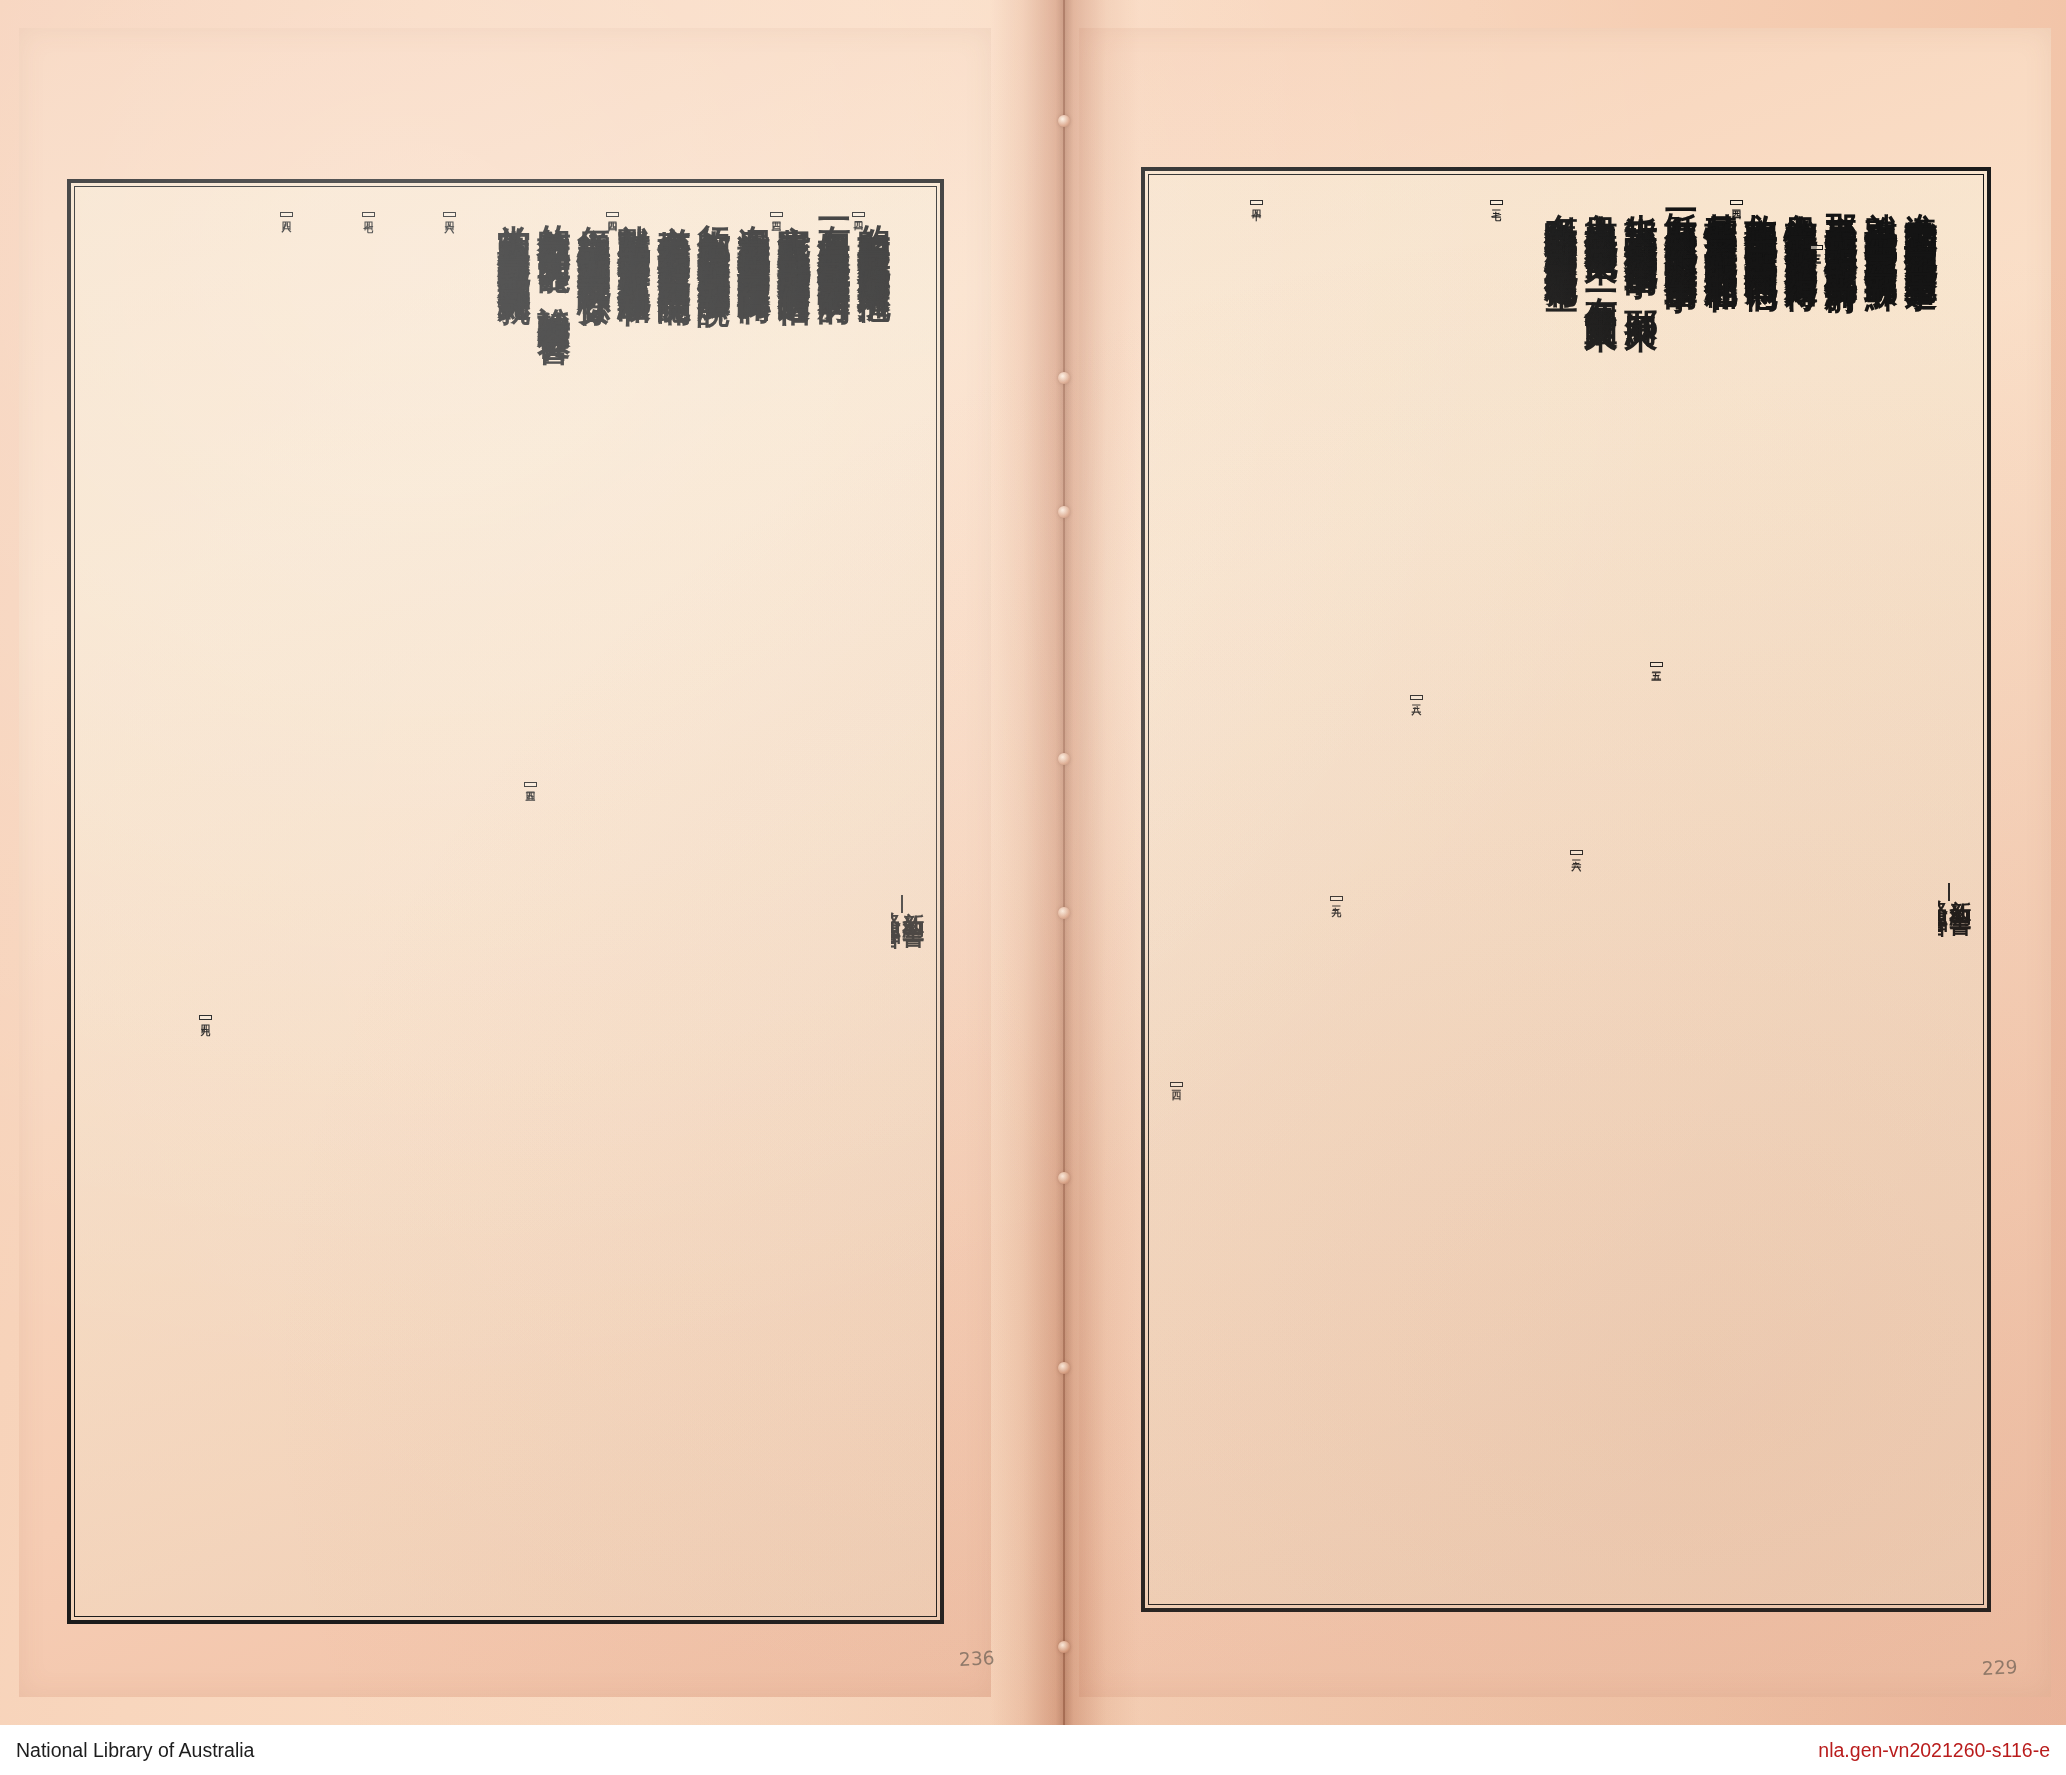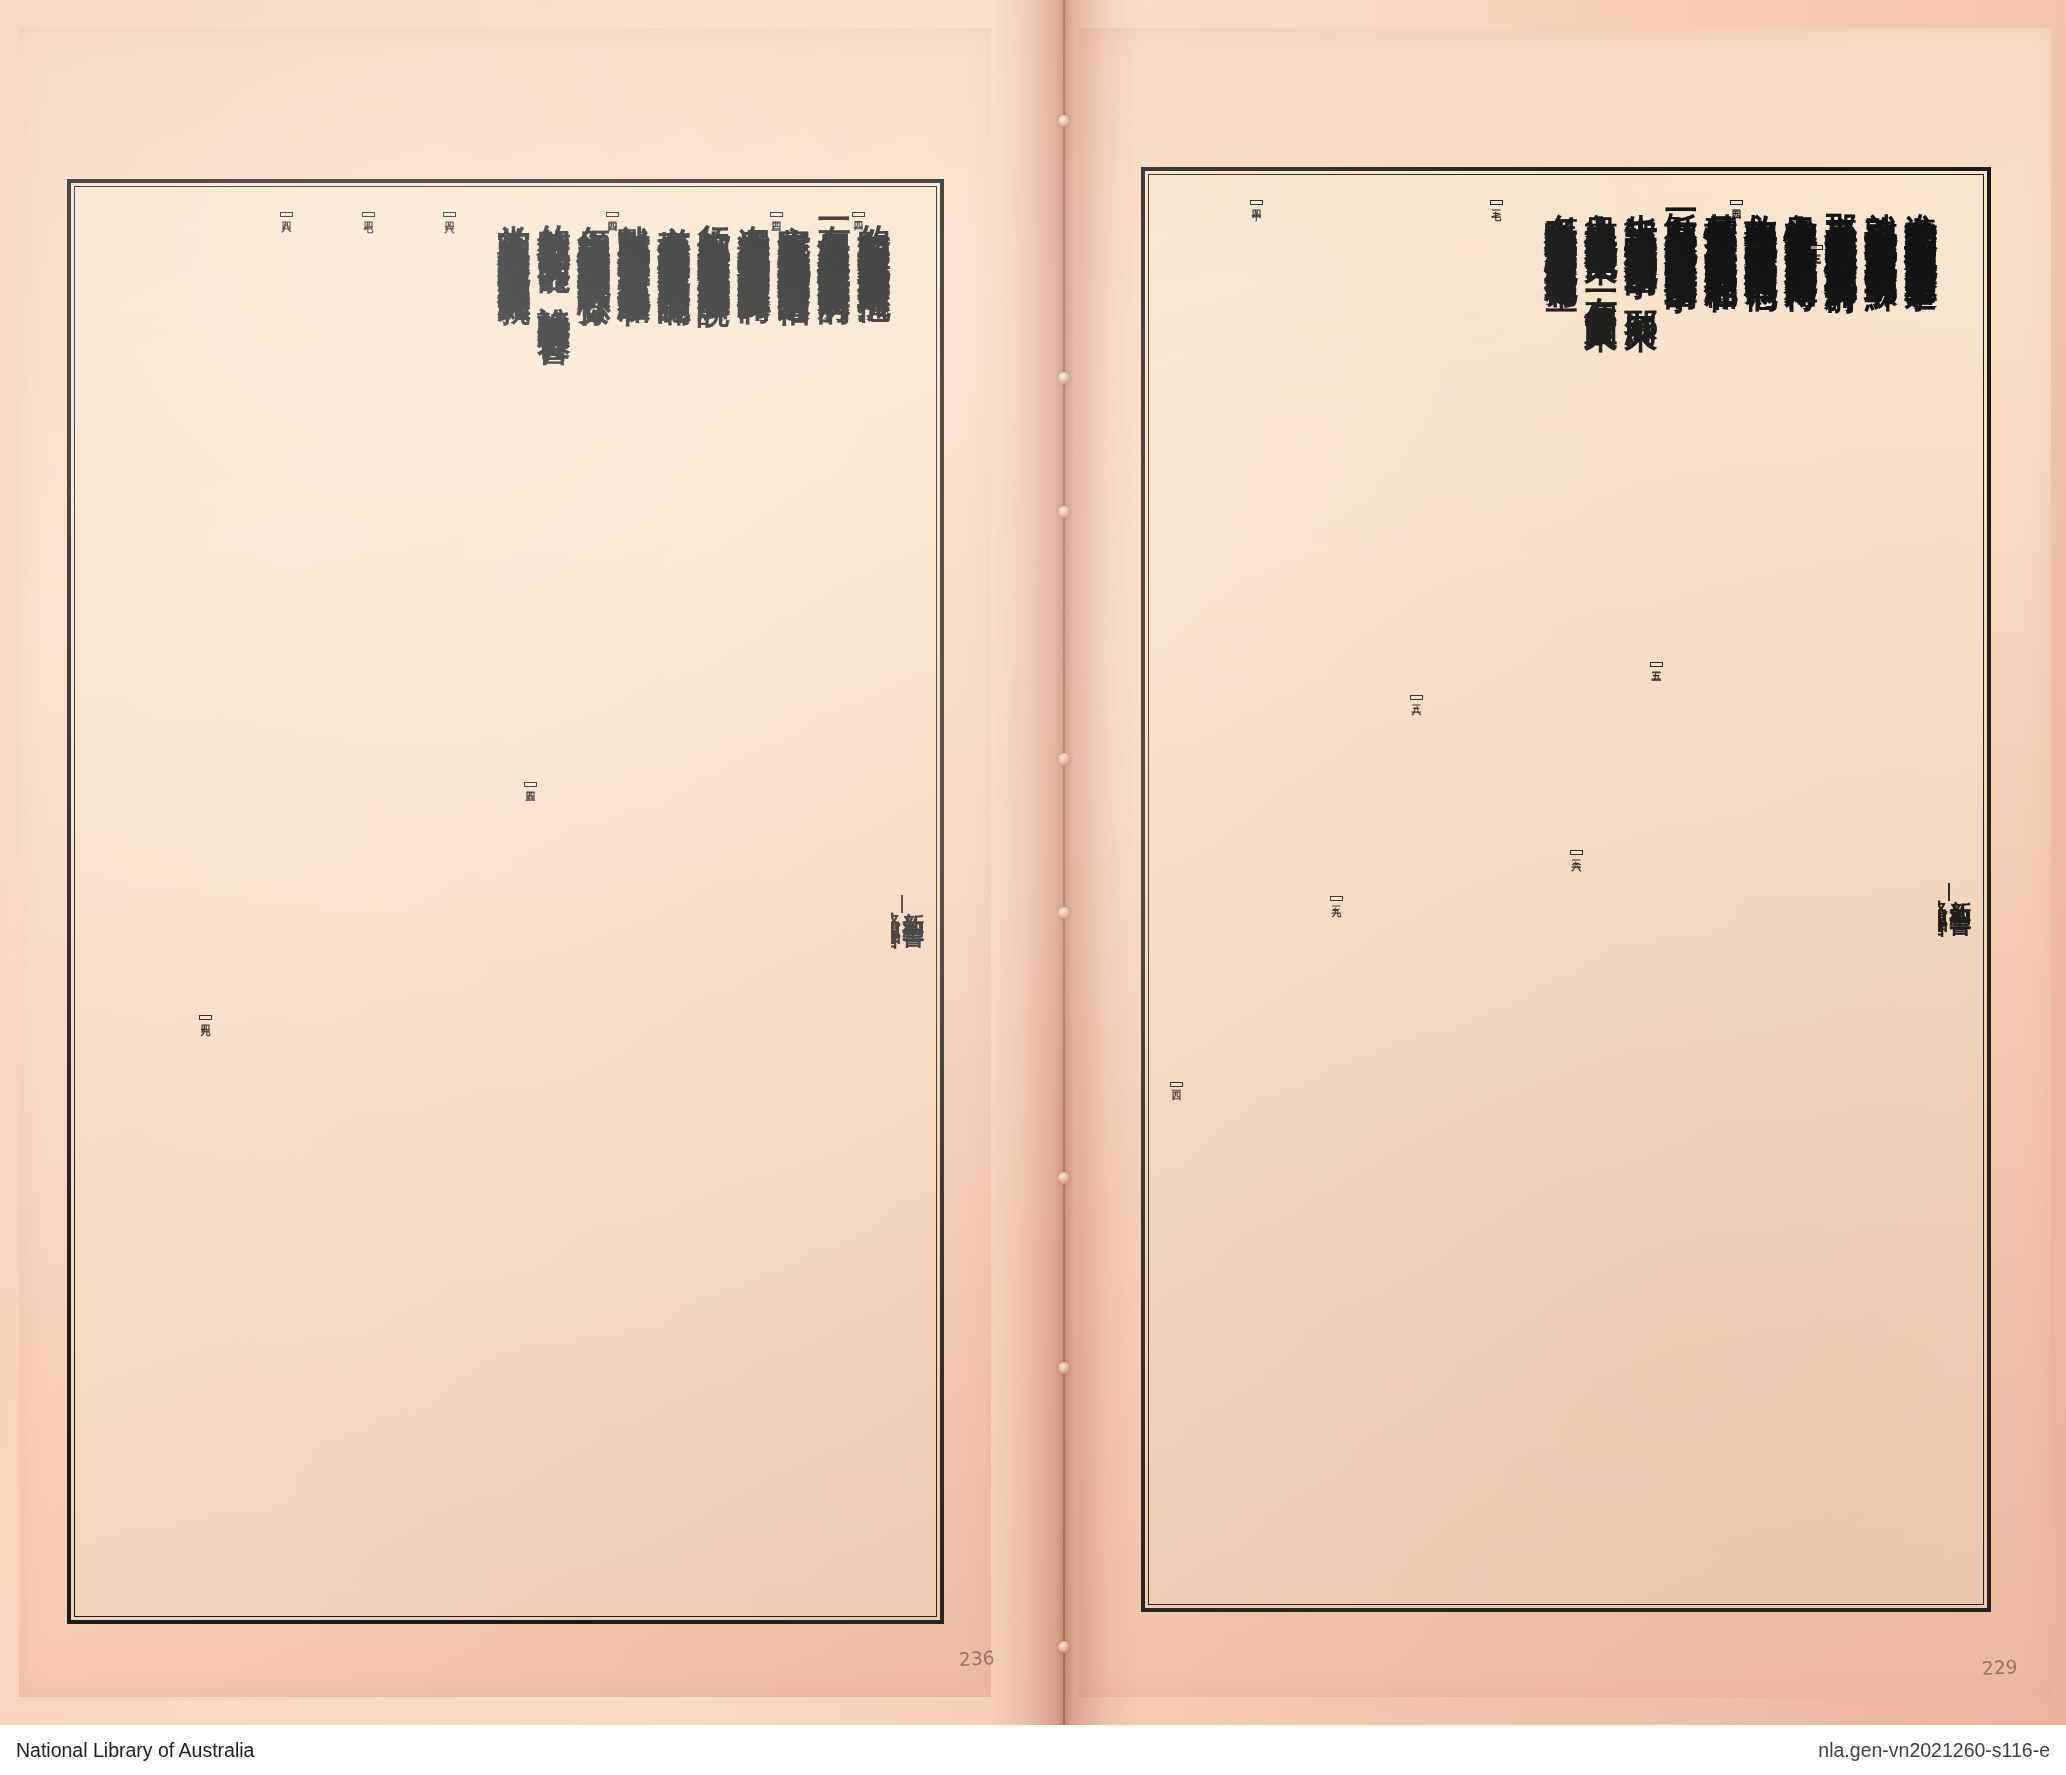--- a/index.html
+++ b/index.html
@@ -180,21 +180,21 @@
     background: #ffffff;
     display: flex;
     align-items: center;
     justify-content: space-between;
     padding: 0 16px;
     box-sizing: border-box;
     font-family: "Liberation Sans", sans-serif;
     font-size: 19.5px;
     color: #1d1d1d;
   }
-  #footer .right { color: #404040; }
+  #footer .right { color: #b91c1c; }
 </style>
 </head>
 <body>
 
 <div id="scan">
 
   <div class="leaf" id="leaf-left"></div>
 
   <div class="leaf" id="leaf-right"></div>
 

